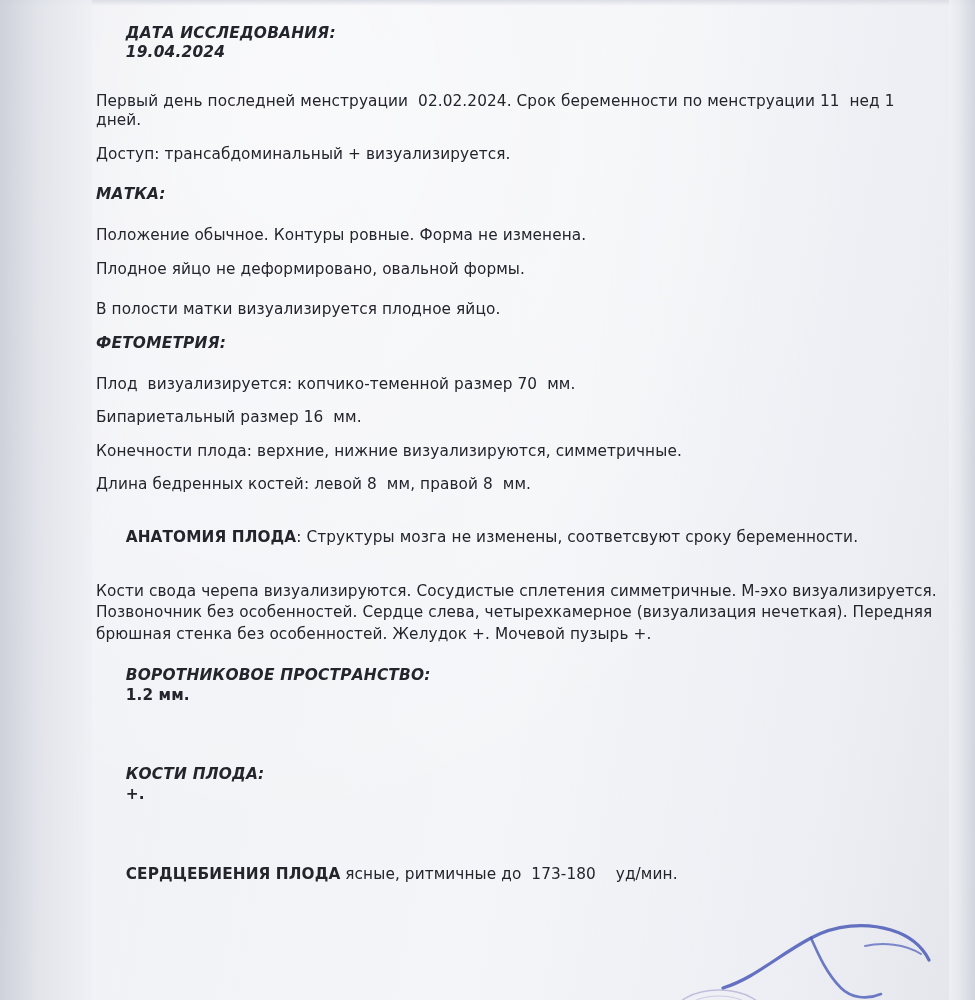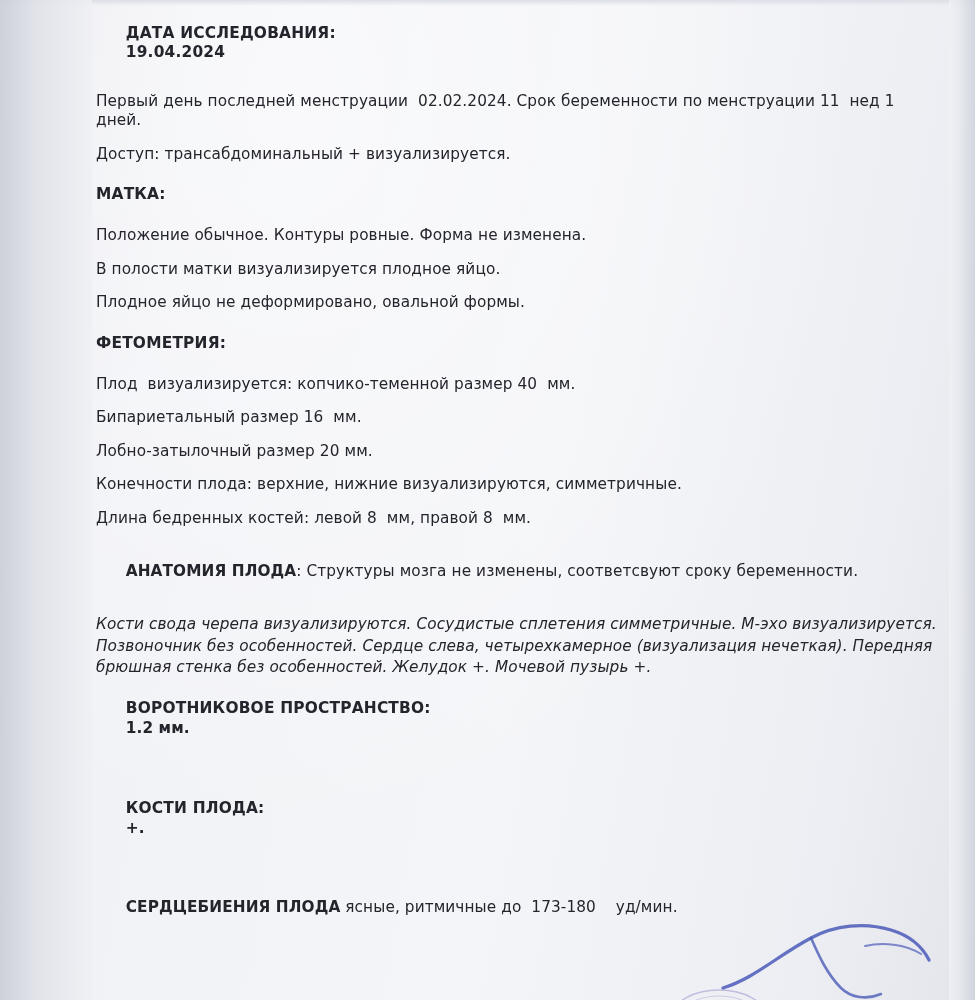--- a/index.html
+++ b/index.html
@@ -62,24 +62,25 @@
   }
   .line.gap-sm { margin-bottom: 9px; }
   .line.gap-lg { margin-bottom: 21px; }
   .b {
     font-weight: bold;
   }
   .hdr {
     font-weight: bold;
     font-size: 15.4px;
     letter-spacing: 0.2px;
+    font-style: italic;
   }
   .indent-1 { margin-left: 0px; }
   .indent-2 { }
-  .para-block .line { margin-bottom: 2px; font-style: italic; }
+  .para-block .line { margin-bottom: 2px; }
   
   .signature {
     position: absolute;
     right: 30px;
     bottom: -6px;
     width: 230px;
     height: 90px;
     pointer-events: none;
   }
   .stamp {
@@ -112,28 +113,27 @@
       <span class="hdr">19.04.2024</span>
     </p>
 
     <p class="line indent-2">Первый день последней менструации  02.02.2024. Срок беременности по менструации 11  нед 1  дней.</p>
 
     <p class="line indent-2 gap-lg">Доступ: трансабдоминальный + визуализируется.</p>
 
     <p class="line hdr indent-2 gap-lg">МАТКА:</p>
 
     <p class="line indent-2">Положение обычное. Контуры ровные. Форма не изменена.</p>
+    <p class="line indent-2 gap-lg">Плодное яйцо не деформировано, овальной формы.</p>
     <p class="line indent-2">В полости матки визуализируется плодное яйцо.</p>
-    <p class="line indent-2 gap-lg">Плодное яйцо не деформировано, овальной формы.</p>
 
     <p class="line hdr indent-2 gap-lg">ФЕТОМЕТРИЯ:</p>
 
-    <p class="line indent-2">Плод  визуализируется: копчико-теменной размер 40  мм.</p>
+    <p class="line indent-2">Плод  визуализируется: копчико-теменной размер 70  мм.</p>
     <p class="line indent-2">Бипариетальный размер 16  мм.</p>
-    <p class="line indent-2">Лобно-затылочный размер 20 мм.</p>
     <p class="line indent-2">Конечности плода: верхние, нижние визуализируются, симметричные.</p>
     <p class="line indent-2">Длина бедренных костей: левой 8  мм, правой 8  мм.</p>
 
     <p class="line indent-1">
       <span class="b">АНАТОМИЯ ПЛОДА</span><span>: Структуры мозга не изменены, соответсвуют сроку беременности.</span>
     </p>
 
     <div class="para-block">
       <p class="line indent-1">Кости свода черепа визуализируются. Сосудистые сплетения симметричные. М-эхо визуализируется.</p>
       <p class="line indent-1">Позвоночник без особенностей. Сердце слева, четырехкамерное (визуализация нечеткая). Передняя</p>

